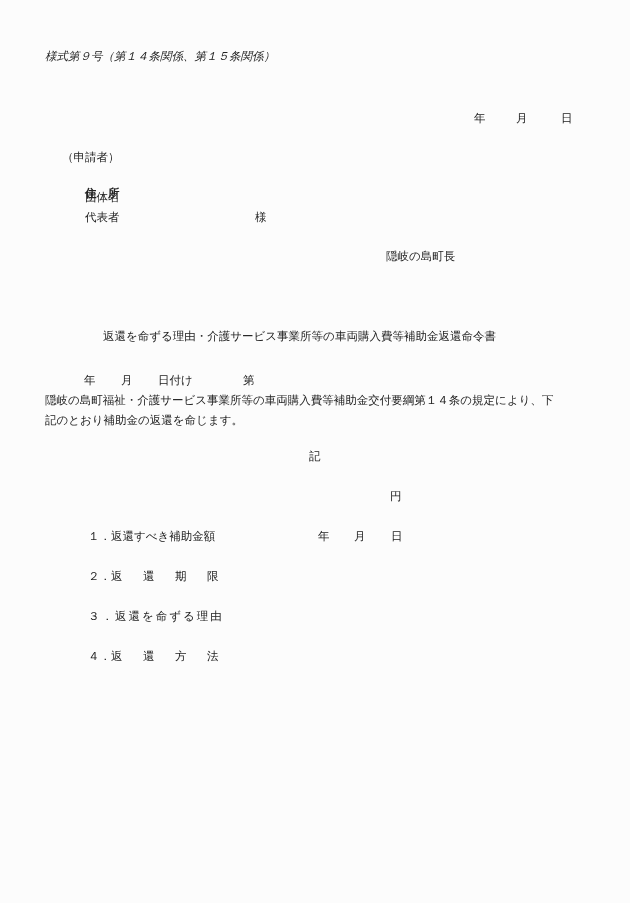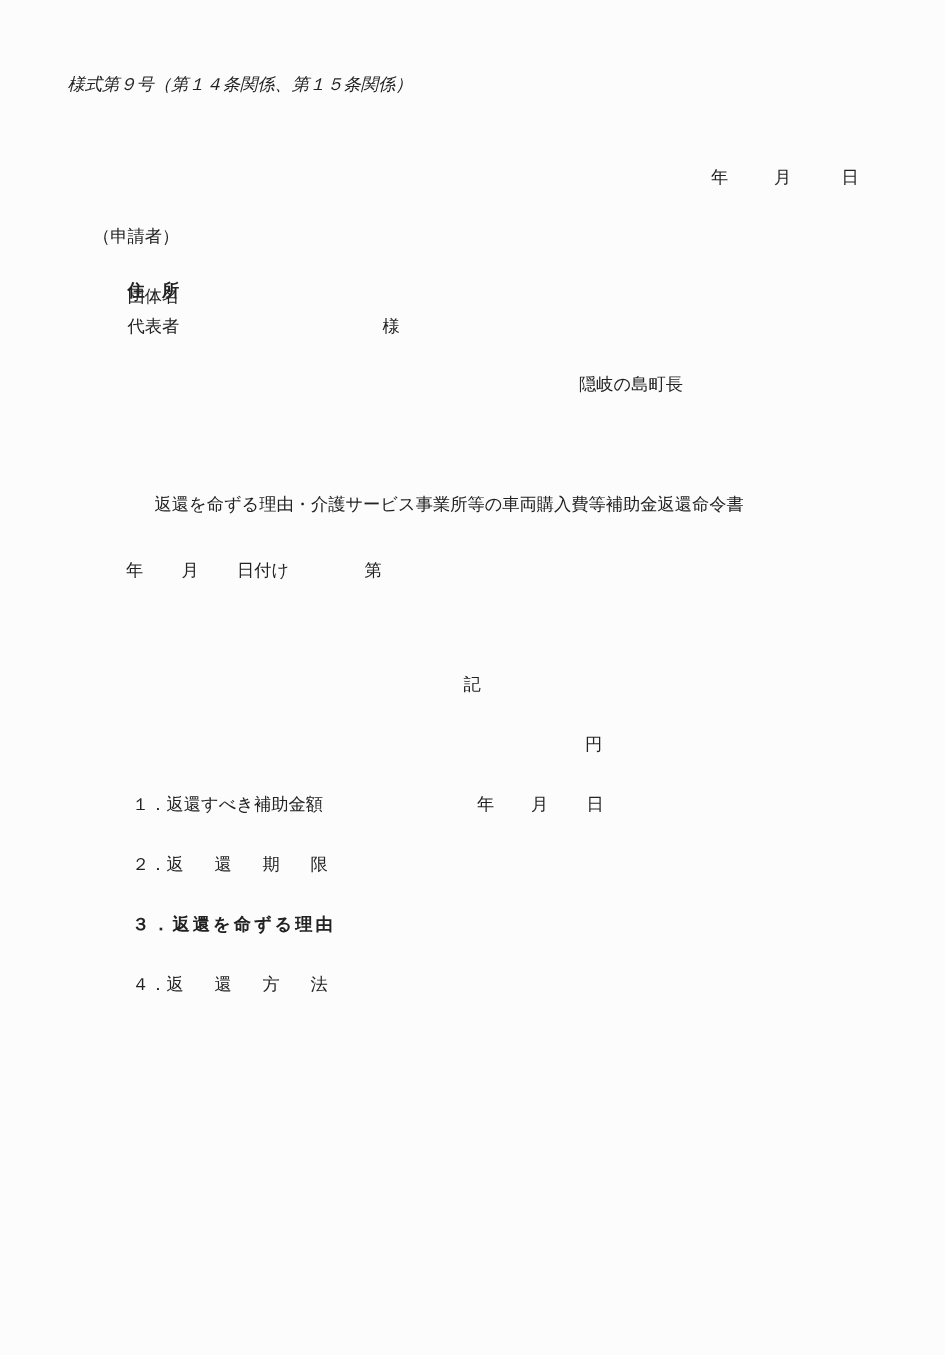--- a/index.html
+++ b/index.html
@@ -41,21 +41,21 @@
       white-space: normal;
     }
     .body-text .line { display: block; white-space: nowrap; height: 20px; position: relative; }
     .inline-pos { position: absolute; top: 0; }
 
     .ki { left: 309px; top: 451px; }
 
     .item { left: 88px; margin-top: 40px; }
     .item.i1 { top: 491px; }
     .item.i2 { top: 531px; }
-    .item.i3 { top: 571px; font-weight: bold; }
+    .item.i3 { top: 571px; }
     .item.i4 { top: 611px; }
     .spaced span { display: inline-block; }
     .yen { left: 390px; top: 491px; }
     .due-y { left: 318px; top: 531px; }
     .due-m { left: 354px; top: 531px; }
     .due-d { left: 391px; top: 531px; }
   </style>
 </head>
 <body>
 
@@ -79,20 +79,22 @@
 
   <div class="abs title">返還を命ずる理由・介護サービス事業所等の車両購入費等補助金返還命令書</div>
 
   <div class="body-text">
     <span class="line">
       <span class="inline-pos" style="left:39px">年</span>
       <span class="inline-pos" style="left:76px">月</span>
       <span class="inline-pos" style="left:113px">日付け</span>
       <span class="inline-pos" style="left:198px">第</span>
     </span>
+    <span class="line">隠岐の島町福祉・介護サービス事業所等の車両購入費等補助金交付要綱第１４条の規定により、下</span>
+    <span class="line">記のとおり補助金の返還を命じます。</span>
   </div>
 
   <div class="abs ki">記</div>
 
   <div class="abs item i1">
     <span>１．</span><span>返還すべき補助金額</span>
   </div>
   <div class="abs yen">円</div>
 
   <div class="abs item i2 spaced">

